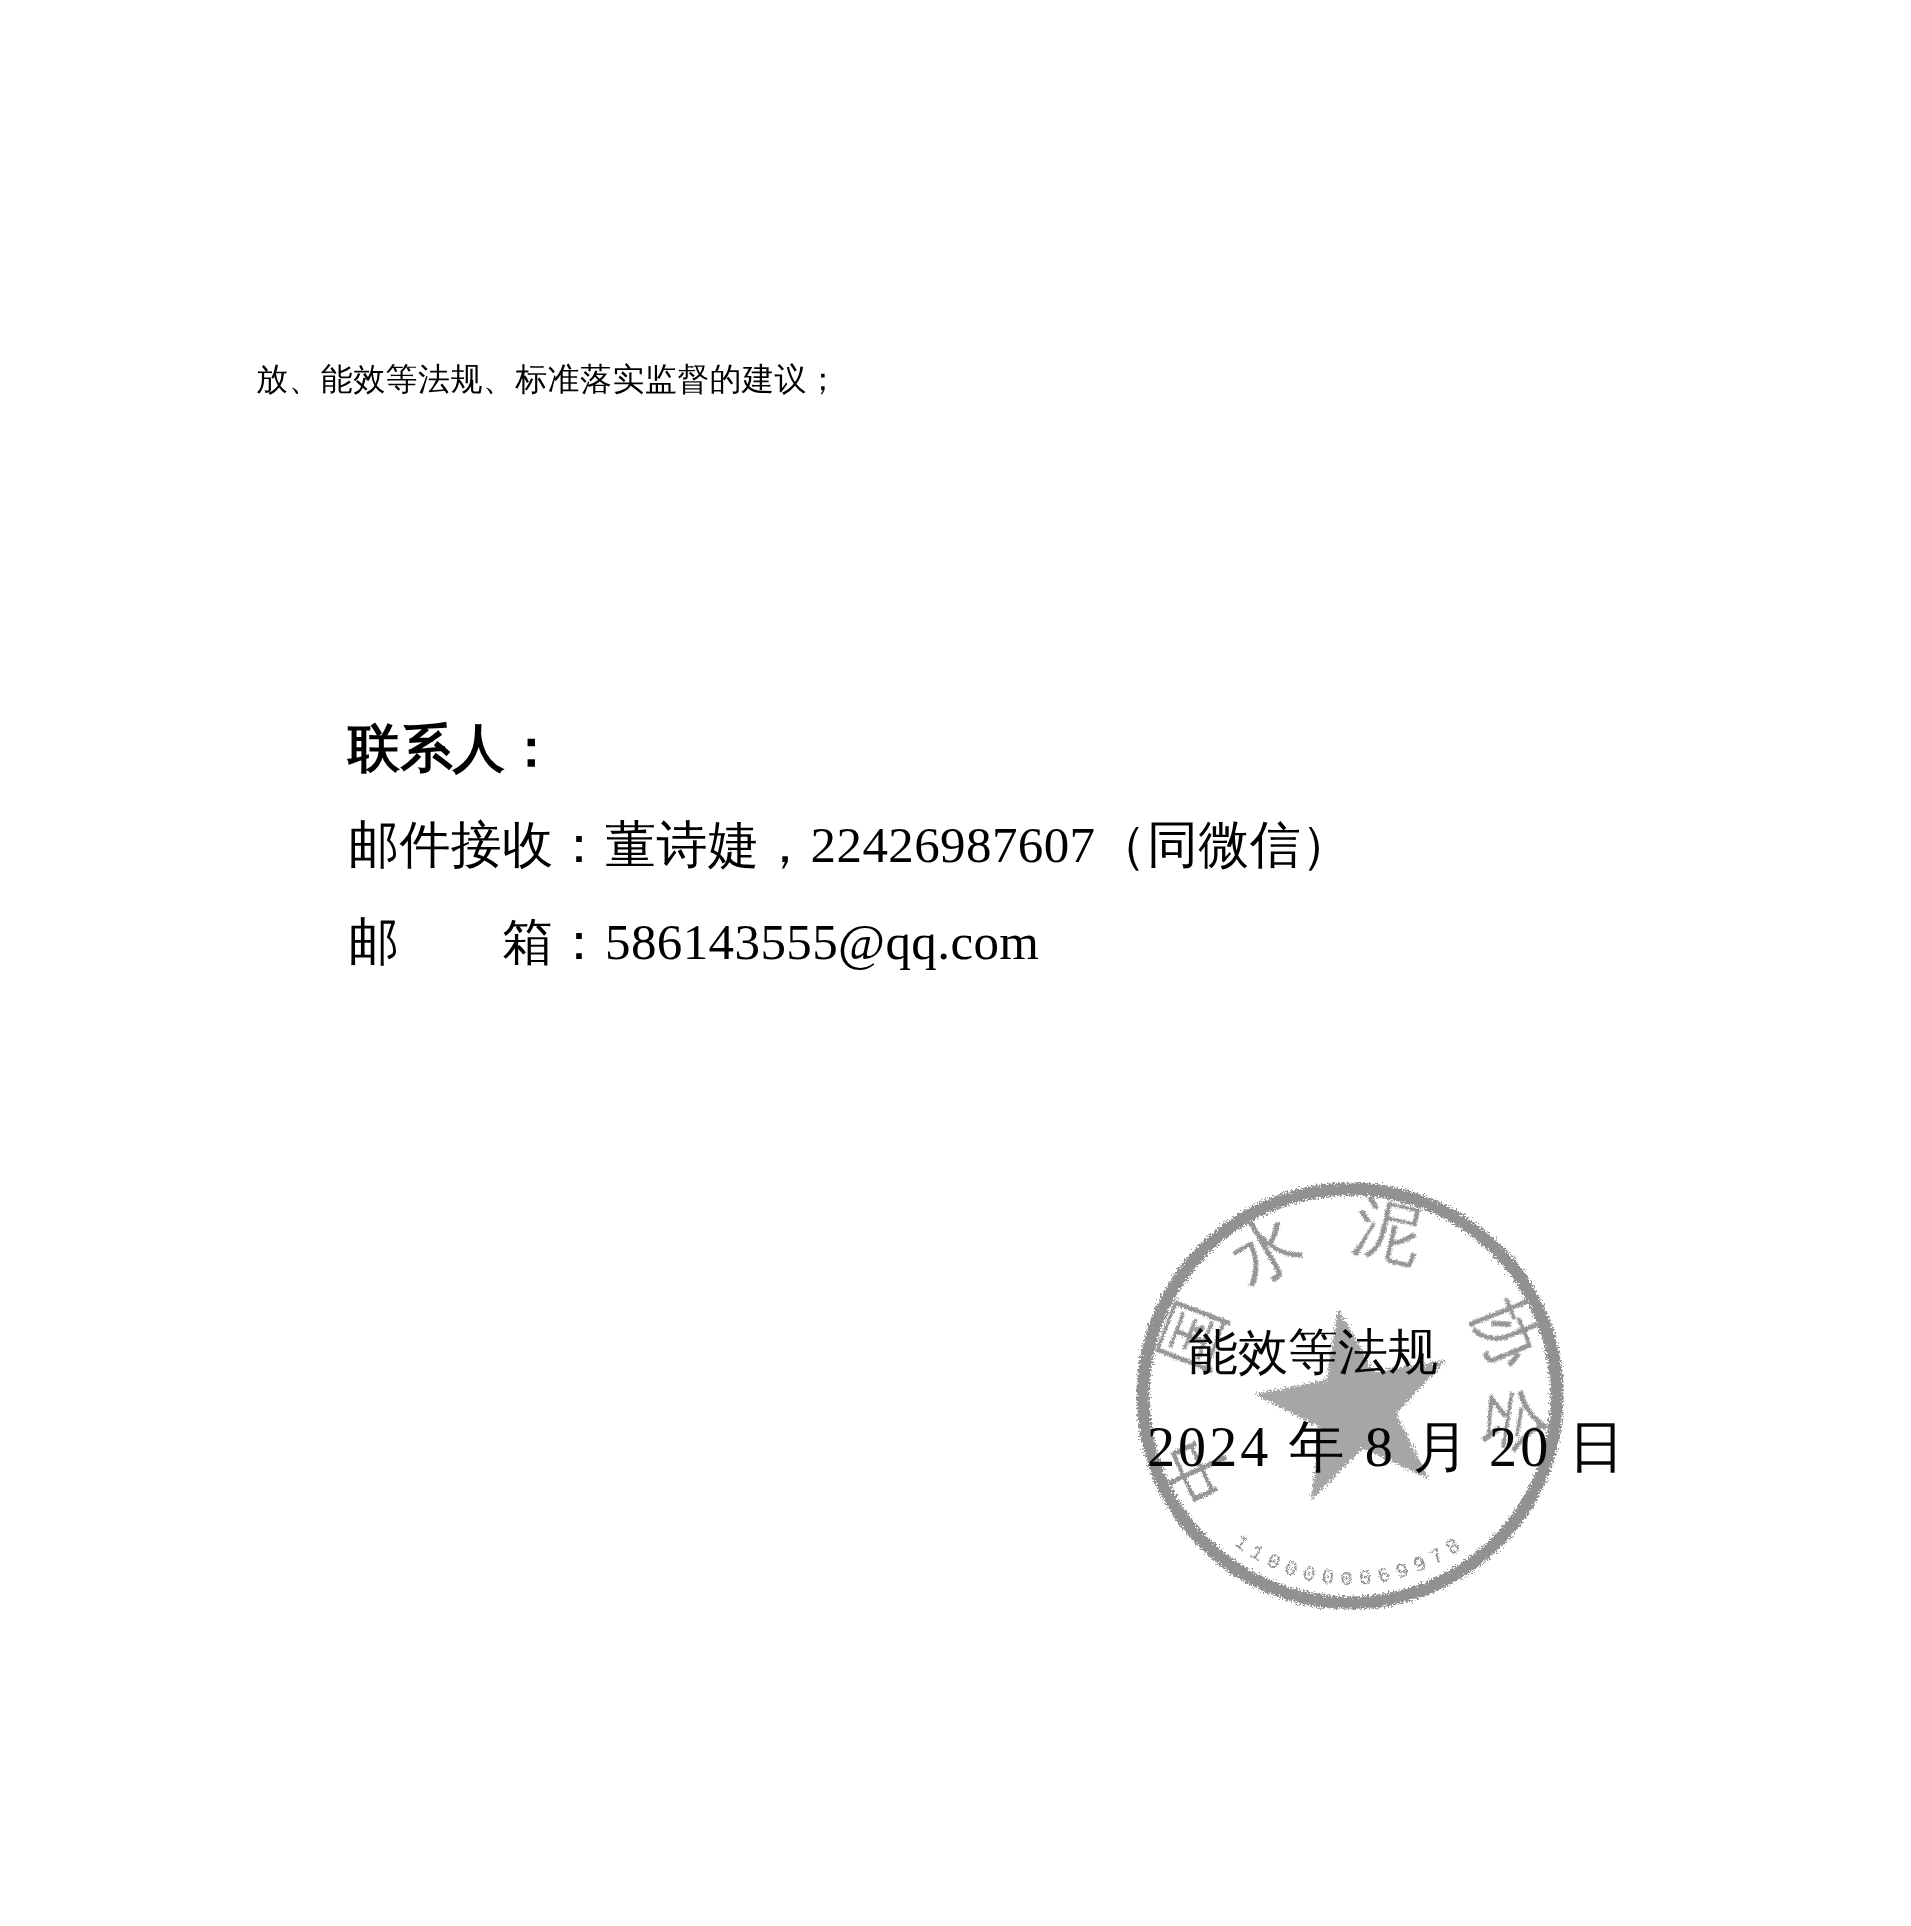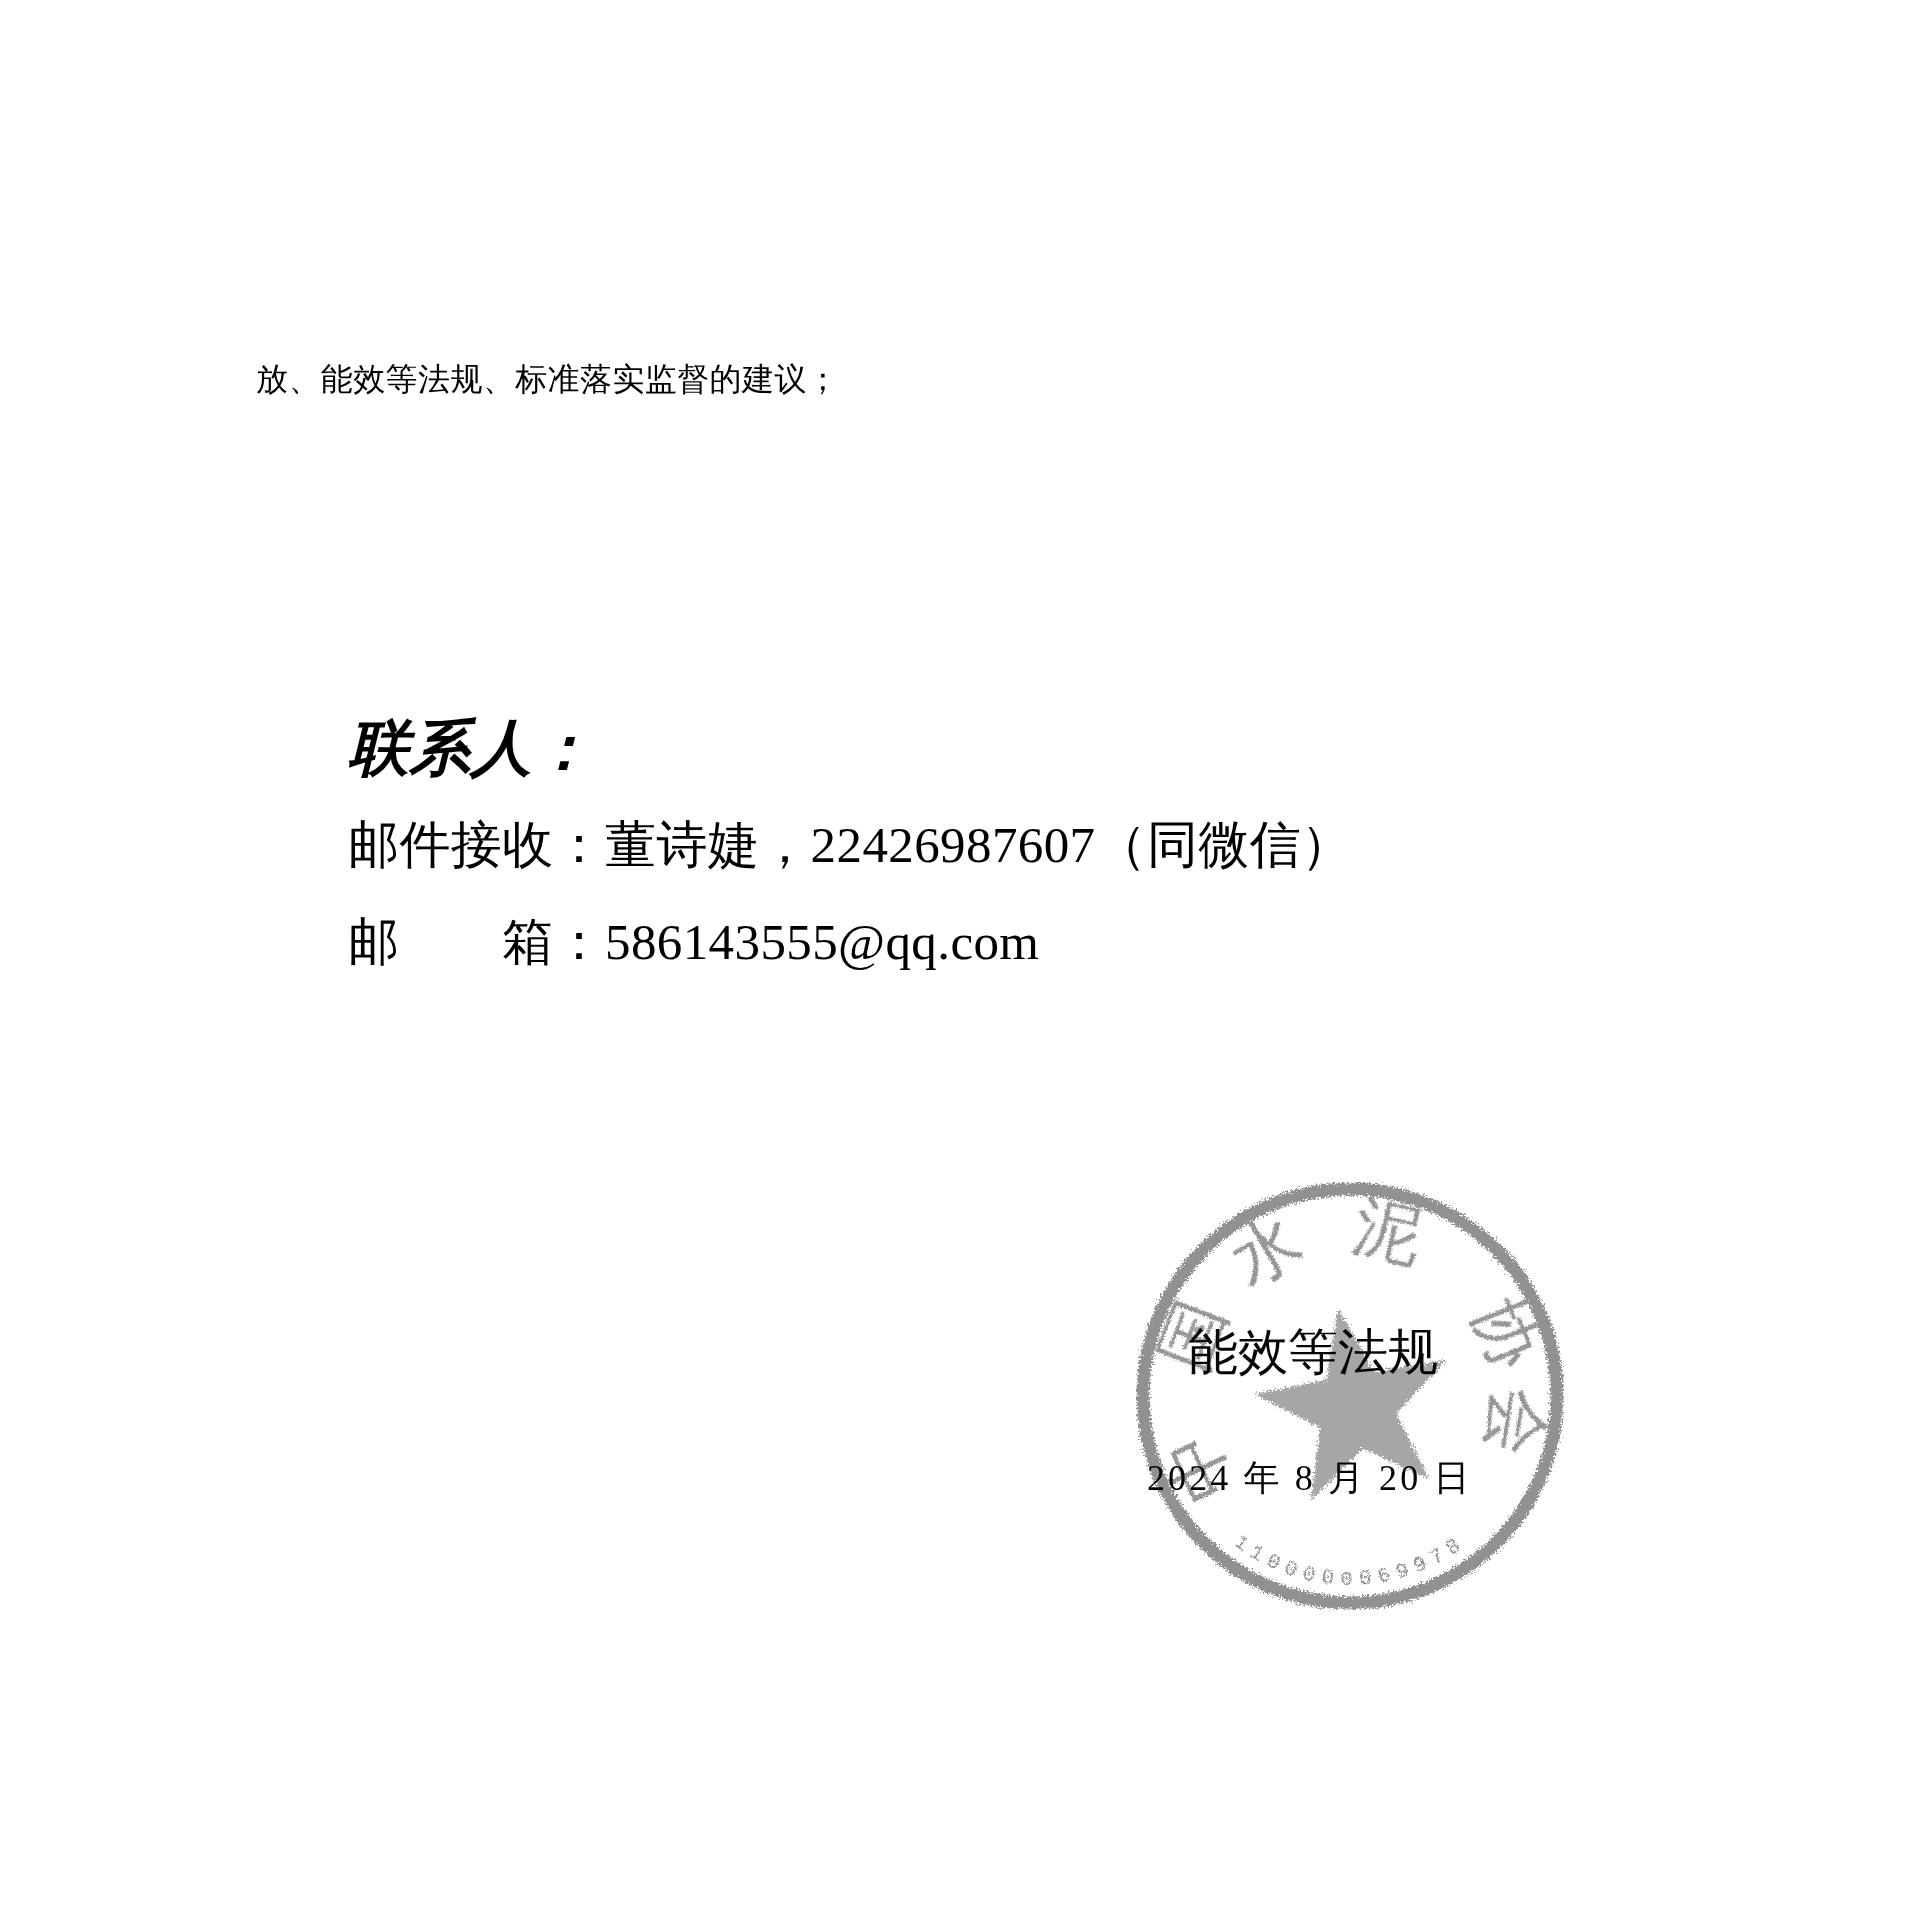--- a/index.html
+++ b/index.html
@@ -21,36 +21,35 @@
   .contact-block{
     position:absolute;left:256px;top:700px;width:1433px;
     font-size:51px;line-height:97px;letter-spacing:0.4px;
     white-space:pre;
   }
   .t-line{min-height:1em;}
   .t-line.indent{text-indent:92px;}
   .t-line.bold{
     font-weight:700;
     font-family:"Liberation Sans","DejaVu Sans",sans-serif;
-    font-size:61px;
-    font-style:italic;
+    font-size:52px;
   }
   
   .seal{
     position:absolute;left:1136px;top:1182px;width:428px;height:428px;
   }
   .seal svg{width:100%;height:100%;display:block;}
   
   .sig-org{
     position:absolute;left:1188px;top:1319px;
     font-size:50px;letter-spacing:0px;white-space:pre;color:#050505;
   }
   .sig-date{
     position:absolute;left:1147px;top:1410px;
-    font-size:36px;letter-spacing:3.1px;white-space:pre;color:#050505;margin-top:44px;
+    font-size:56px;letter-spacing:3.1px;white-space:pre;color:#050505;
   }
 </style>
 </head>
 <body>
 
 <div class="page">
 
   <div class="body-block" id="bodyBlock"><div class="t-line">放、能效等法规、标准落实监督的建议；</div></div>
 
   <div class="contact-block" id="contactBlock"><div class="t-line indent bold">联系人：</div><div class="t-line indent">邮件接收：董诗婕，22426987607（同微信）</div><div class="t-line indent">邮　　箱：586143555@qq.com</div></div>

